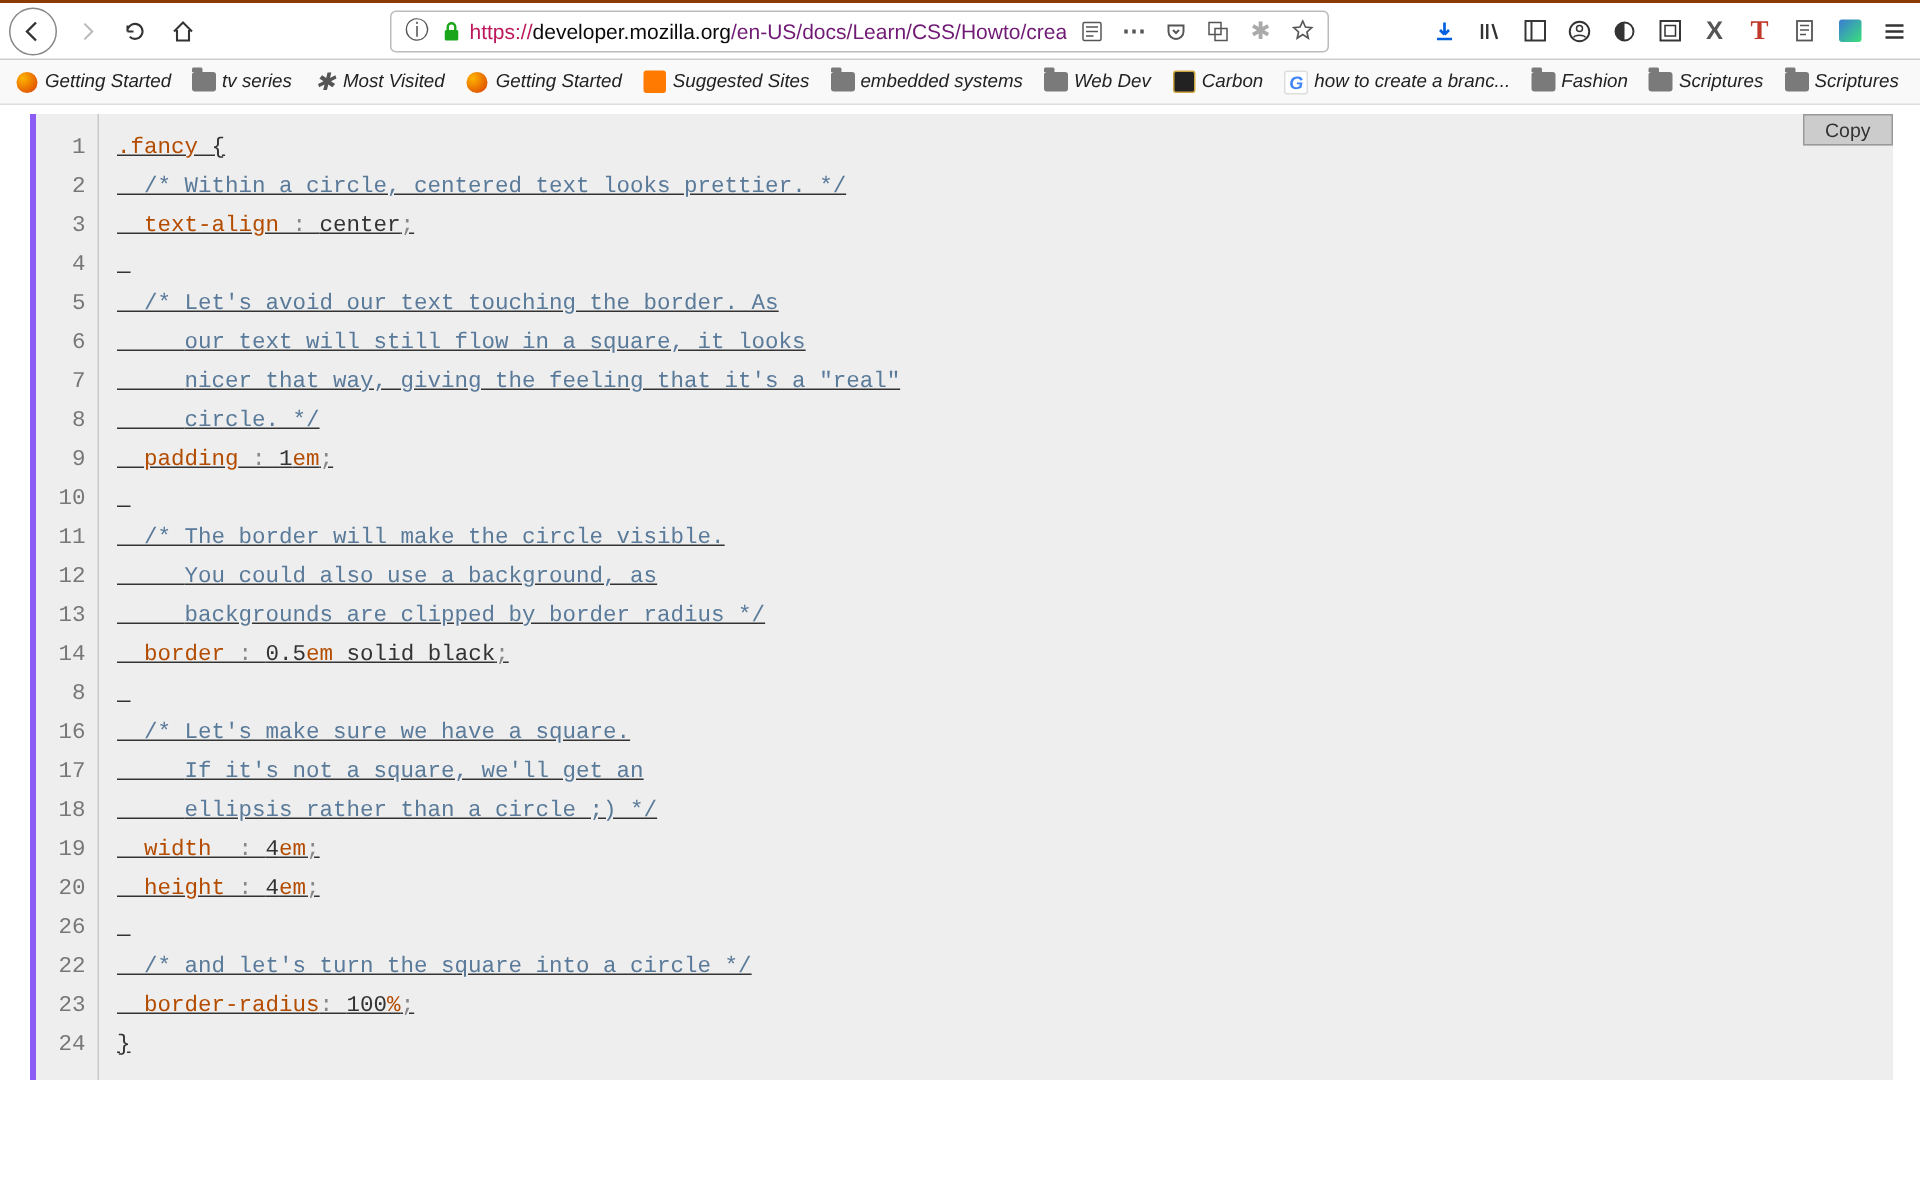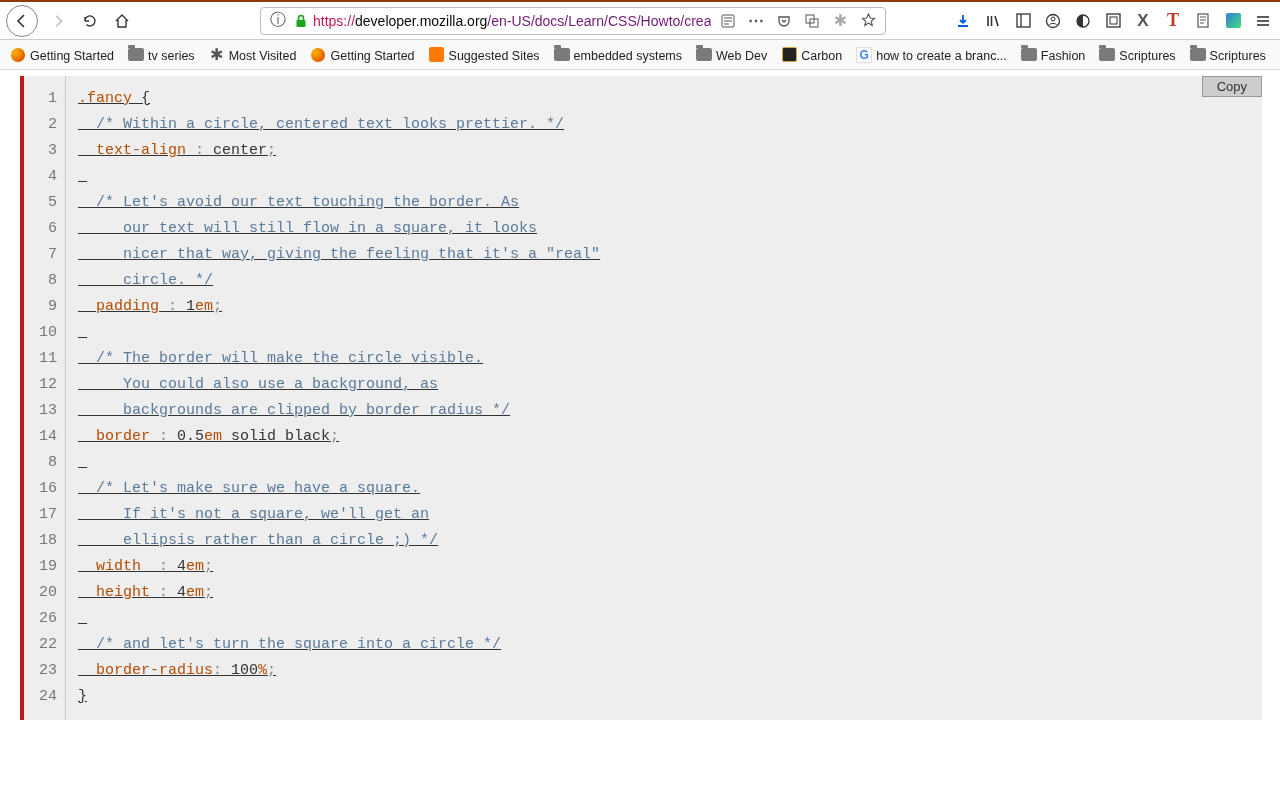--- a/index.html
+++ b/index.html
@@ -8,34 +8,34 @@
   .toolbar { display: flex; align-items: center; height: 38px; padding: 0 6px; gap: 4px; border-bottom: 1px solid #ccc; background: #fff; }
   .nav-btn { width: 28px; height: 28px; display: flex; align-items: center; justify-content: center; border-radius: 4px; cursor: pointer; color: #333; }
   .nav-btn.disabled { color: #aaa; }
   .nav-circle { width: 32px; height: 32px; border: 1px solid #888; border-radius: 50%; display: flex; align-items: center; justify-content: center; margin-right: 2px; }
   .url-bar { flex: 0 0 610px; margin-left: 120px; height: 28px; border: 1px solid #bbb; border-radius: 4px; display: flex; align-items: center; padding: 0 6px; gap: 6px; font-size: 14px; color: #555; }
   .url-text { flex: 1; white-space: nowrap; overflow: hidden; text-overflow: ellipsis; font-size: 14px; }
   .url-host { color: #0a0a0a; }
   .tb-icon { width: 22px; height: 22px; display: flex; align-items: center; justify-content: center; color: #555; font-size: 16px; }
   .tb-icons-right { display: flex; gap: 8px; margin-left: auto; align-items: center; }
   .bookmarks { display: flex; align-items: center; height: 30px; padding: 0 6px; gap: 6px; border-bottom: 1px solid #ddd; font-size: 12.5px; background: #f9f9f9; white-space: nowrap; overflow: hidden; }
-  .bm { display: flex; align-items: flex-end; gap: 4px; padding: 2px 4px; border-radius: 3px; cursor: pointer; color: #222; }
+  .bm { display: flex; align-items: flex-start; gap: 4px; padding: 2px 4px; border-radius: 3px; cursor: pointer; color: #222; font-style: italic; }
   .bm-icon { width: 16px; height: 16px; display: inline-flex; align-items: center; justify-content: center; font-size: 12px; }
   .folder-icon { width:16px; height:13px; background:#7a7a7a; border-radius:2px; position:relative; }
   .folder-icon:before { content:""; position:absolute; top:-3px; left:0; width:7px; height:3px; background:#7a7a7a; border-radius:1px 1px 0 0; }
   .ff-icon { width:14px; height:14px; border-radius:50%; background: radial-gradient(circle at 30% 30%, #ffb400, #d93a00); }
   .mv-icon { color:#555; font-size:16px; }
   .g-icon { font-weight:bold; color:#4285F4; background:#fff; border:1px solid #ddd; border-radius:2px; width:16px; height:16px; display:flex; align-items:center; justify-content:center; font-size:12px; }
   .sq-icon { width:15px; height:15px; border-radius:2px; }
   .content { height: calc(800px - 2px - 38px - 30px); overflow-y: scroll; position: relative; padding: 6px 18px 20px 20px; }
   
   .content::-webkit-scrollbar { width: 14px; }
   .content::-webkit-scrollbar-track { background: #f1f1f1; }
   .content::-webkit-scrollbar-thumb { background: #c0c0c0; }
-  .code-block { border-left: 4px solid #b91c1c; background: #eee; position: relative; display: flex; font-family: Consolas, "Liberation Mono", Menlo, monospace; font-size: 15px; line-height: 26px; }
+  .code-block { border-left: 4px solid #8b5cf6; background: #eee; position: relative; display: flex; font-family: Consolas, "Liberation Mono", Menlo, monospace; font-size: 15px; line-height: 26px; }
   .gutter { border-right: 1px solid #c9c9c9; padding: 10px 8px 10px 6px; text-align: right; color: #777; user-select: none; min-width: 42px; }
   .gutter div { height: 26px; }
   .code { padding: 10px 12px; white-space: pre; color: #333; text-decoration: underline; }
   .copy-btn { position: absolute; top: 0; right: 0; background: #ccc; border: 1px solid #999; padding: 2px 14px; font-size: 13px; color: #333; cursor: pointer; font-family: Arial, sans-serif; }
   .sel { color: #b44c00; } 
   .com { color: #5a7a9a; } 
   .val { color: #333; }
   .num { color: #333; }
   .unit { color: #b44c00; }
   .punct { color: #888; } 

